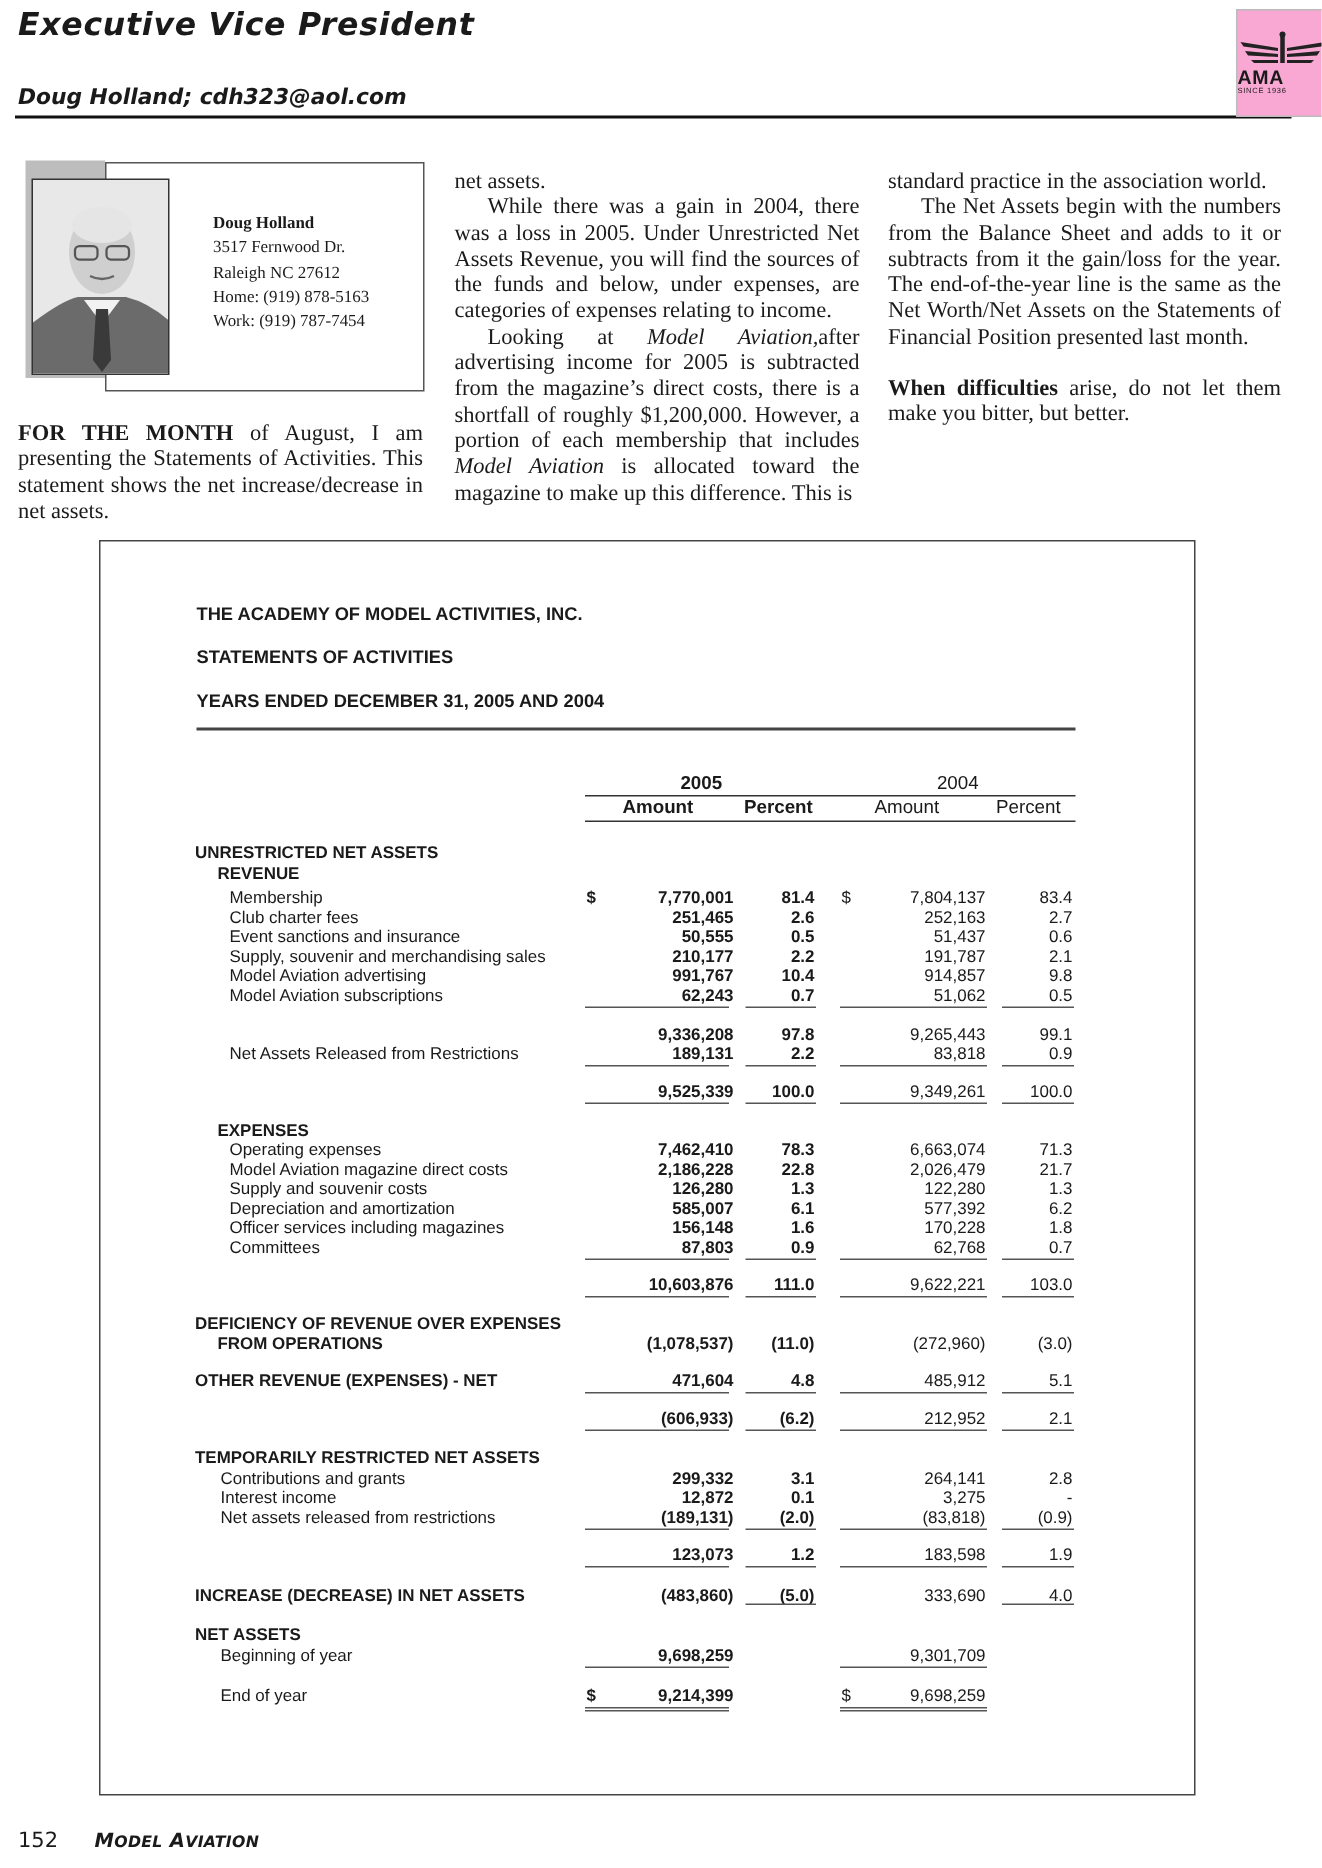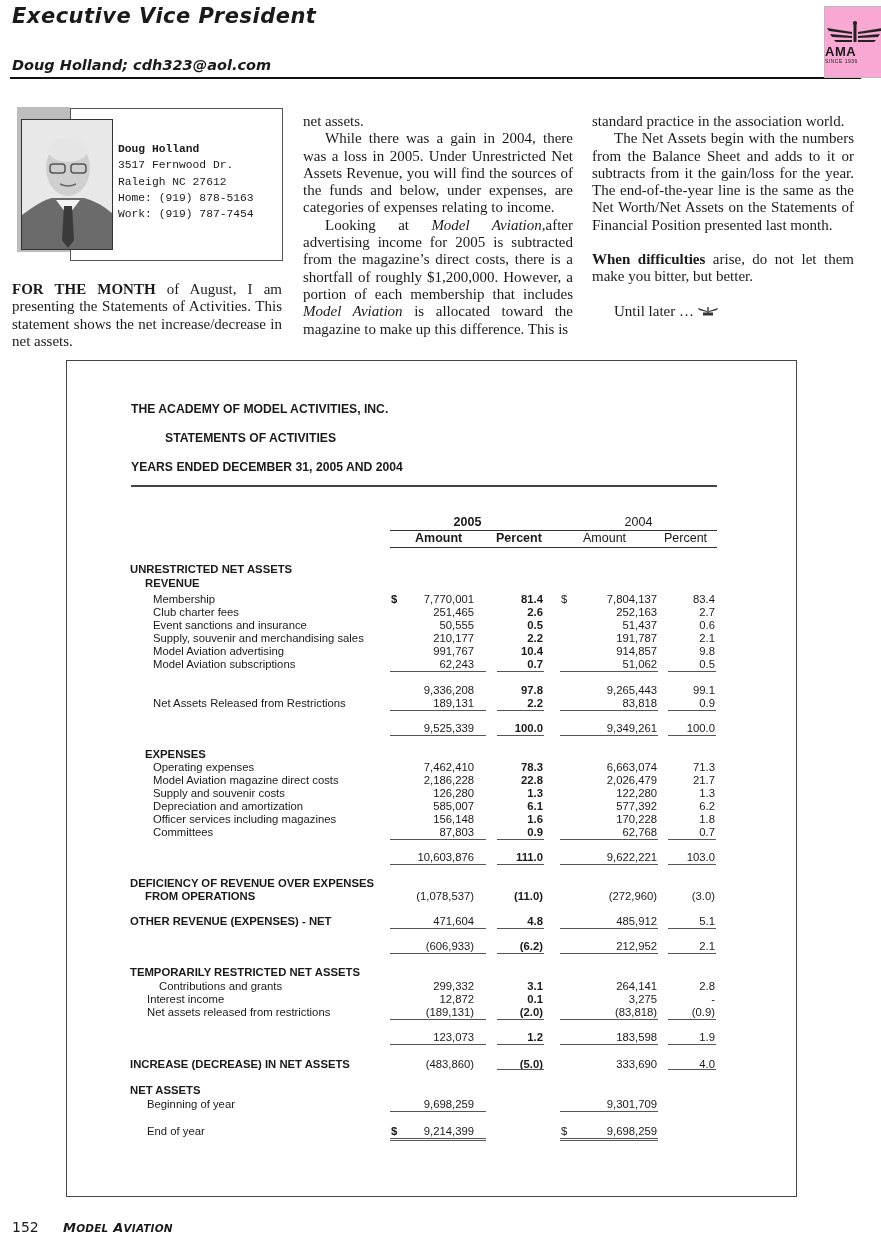--- a/index.html
+++ b/index.html
@@ -9,49 +9,49 @@
   .hdr-sub { left: 12px; top: 57px; font-family: "DejaVu Sans", sans-serif; font-style: italic; font-weight: bold; font-size: 14.5px; }
   .hdr-rule { left: 10px; top: 77px; width: 851px; height: 2px; background: #111; }
   .logo-box { left: 824px; top: 6px; width: 72px; height: 72px; border: 1px solid #bbb; background: #f9a8d4; display: flex; flex-direction: column; align-items: flex-start; justify-content: center; }
   .logo-box svg { display: block; }
   .logo-text { font-family: "Liberation Sans", sans-serif; font-weight: bold; font-size: 13px; line-height: 12px; letter-spacing: 0.5px; }
   .logo-since { font-family: "Liberation Sans", sans-serif; font-size: 5px; letter-spacing: 0.5px; }
 
   .card-shadow { left: 17px; top: 107px; width: 53px; height: 145px; background: #bdbdbd; }
   .card { left: 70px; top: 108px; width: 213px; height: 153px; border: 1px solid #555; background: #fff; }
   .photo { left: 21px; top: 119px; width: 92px; height: 131px; border: 1px solid #333; background: linear-gradient(180deg,#eee 0%,#ddd 30%,#bbb 60%,#777 100%); overflow: hidden; }
-  .card-info { left: 118px; top: 141px; font-family: Liberation Mono, monospace; font-size: 11.3px; line-height: 16.3px; }
+  .card-info { left: 142px; top: 141px; font-family: Liberation Serif, serif; font-size: 11.3px; line-height: 16.3px; }
   .card-info .nm { font-weight: bold; }
 
   .col { font-family: "Liberation Serif", serif; font-size: 15px; line-height: 17.3px; text-align: justify; }
   .col p { margin: 0; }
   .ind { text-indent: 22px; }
   .c1 { left: 12px; top: 281px; width: 270px; }
   .c2 { left: 303px; top: 113px; width: 270px; }
   .c3 { left: 592px; top: 113px; width: 262px; }
   .c3 .gap { height: 17px; }
 
   .frame { left: 66px; top: 360px; width: 731px; height: 837px; border: 1px solid #444; background: #fff; }
   .st { font-family: "Liberation Sans", sans-serif; font-weight: bold; font-size: 12.2px; color: #1a1a1a; }
   .st-h1 { left: 131px; top: 402px; }
-  .st-h2 { left: 131px; top: 431px; margin-left: 34px; }
+  .st-h2 { left: 131px; top: 431px; }
   .st-h3 { left: 131px; top: 460px; }
   .st-rule { left: 131px; top: 485px; width: 586px; height: 1.5px; background: #444; }
 
   .yr { font-family: "Liberation Sans", sans-serif; font-size: 12.5px; text-align: center; }
   .yr2005 { left: 390px; top: 515px; width: 155px; font-weight: bold; }
   .yr2004 { left: 560px; top: 515px; width: 157px; }
   .yrline1 { left: 390px; top: 530px; width: 327px; height: 1px; background: #333; }
   .yrline2 { left: 390px; top: 547px; width: 327px; height: 1px; background: #333; }
   .colh { font-family: "Liberation Sans", sans-serif; font-size: 12.5px; top: 531px; }
 
   .row { position: absolute; left: 0; width: 881px; height: 13px; font-family: "Liberation Sans", sans-serif; font-size: 11.3px; line-height: 13px; }
   .row .lbl { position: absolute; white-space: nowrap; }
   .row .v { position: absolute; text-align: right; white-space: nowrap; }
-  .row .a5 { left: 388px; width: 86px; font-weight: normal; }
+  .row .a5 { left: 403px; width: 86px; font-weight: bold; }
   .row .p5 { left: 500px; width: 43px; font-weight: bold; }
   .row .a4 { left: 570px; width: 87px; }
   .row .p4 { left: 670px; width: 45px; }
   .row .d5 { left: 391px; font-weight: bold; }
   .row .d4 { left: 561px; }
   .l0 { left: 130px; font-weight: bold; }
   .l1 { left: 145px; font-weight: bold; }
   .l2 { left: 153px; }
   .ul { position: absolute; height: 1px; background: #555; top: 13px; }
   .ul.a5u { left: 390px; width: 96px; }
@@ -116,25 +116,20 @@
   <p>net assets.</p>
   <p class="ind">While there was a gain in 2004, there was a loss in 2005. Under Unrestricted Net Assets Revenue, you will find the sources of the funds and below, under expenses, are categories of expenses relating to income.</p>
   <p class="ind"><span>Looking at </span><i>Model Aviation,</i><span>after advertising income for 2005 is subtracted from the magazine’s direct costs, there is a shortfall of roughly $1,200,000. However, a portion of each membership that includes </span><i>Model Aviation</i><span> is allocated toward the magazine to make up this difference. This is</span></p>
 </div>
 <div class="abs col c3">
   <p>standard practice in the association world.</p>
   <p class="ind">The Net Assets begin with the numbers from the Balance Sheet and adds to it or subtracts from it the gain/loss for the year. The end-of-the-year line is the same as the Net Worth/Net Assets on the Statements of Financial Position presented last month.</p>
   <div class="gap"></div>
   <p><b>When difficulties</b><span> arise, do not let them make you bitter, but better.</span></p>
   <div class="gap"></div>
-  <p class="ind"><span>Until later …</span> <svg width="20" height="9" viewBox="0 0 20 9">
-        <path d="M0 1 L9 4 L9 5 L1 3 Z M20 1 L11 4 L11 5 L19 3 Z" fill="#333"></path>
-        <rect x="9.3" y="0" width="1.4" height="6" fill="#333"></rect>
-        <rect x="5" y="5.5" width="10" height="3" fill="#333"></rect>
-      </svg></p>
 </div>
 
 <div class="abs frame"></div>
 <div class="abs st st-h1">THE ACADEMY OF MODEL ACTIVITIES, INC.</div>
 <div class="abs st st-h2">STATEMENTS OF ACTIVITIES</div>
 <div class="abs st st-h3">YEARS ENDED DECEMBER 31, 2005 AND 2004</div>
 <div class="abs st-rule"></div>
 
 <div class="abs yr yr2005">2005</div>
 <div class="abs yr yr2004">2004</div>
@@ -318,21 +313,21 @@
   <span class="ul a5u"></span>
     <span class="ul p5u"></span>
     <span class="ul a4u"></span>
     <span class="ul p4u"></span>
 </div>
 
 <div class="row" style="top:966px;">
     <span class="lbl l0">TEMPORARILY RESTRICTED NET ASSETS</span>
   </div>
 <div class="row" style="top:980px;">
-  <span class="lbl l2" style="left:147px;margin-left:12px;">Contributions and grants</span>
+  <span class="lbl l2" style="left:147px;">Contributions and grants</span>
   <span class="v a5">299,332</span>
   <span class="v p5">3.1</span>
   <span class="v a4">264,141</span>
   <span class="v p4">2.8</span>
 </div>
 <div class="row" style="top:993px;">
   <span class="lbl l2" style="left:147px;">Interest income</span>
   <span class="v a5">12,872</span>
   <span class="v p5">0.1</span>
   <span class="v a4">3,275</span>

